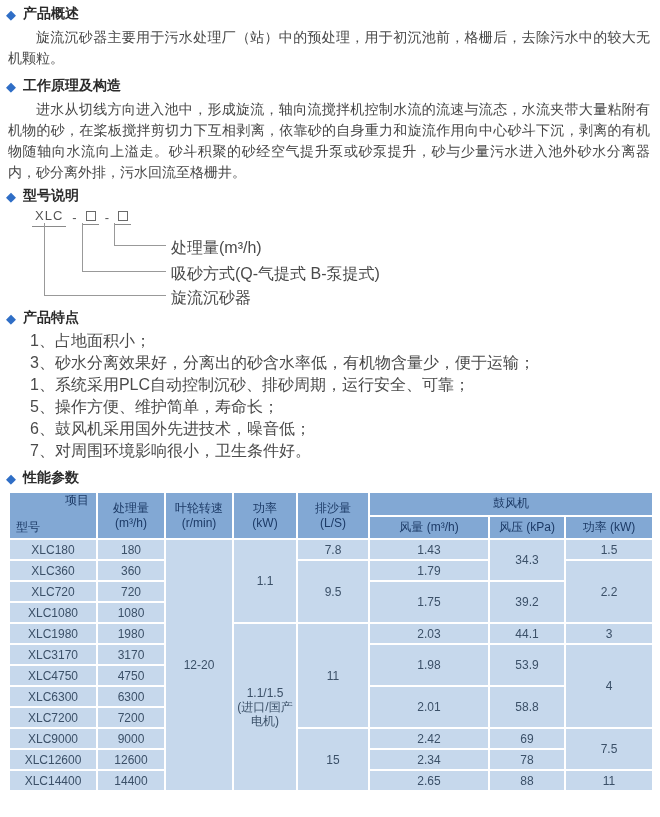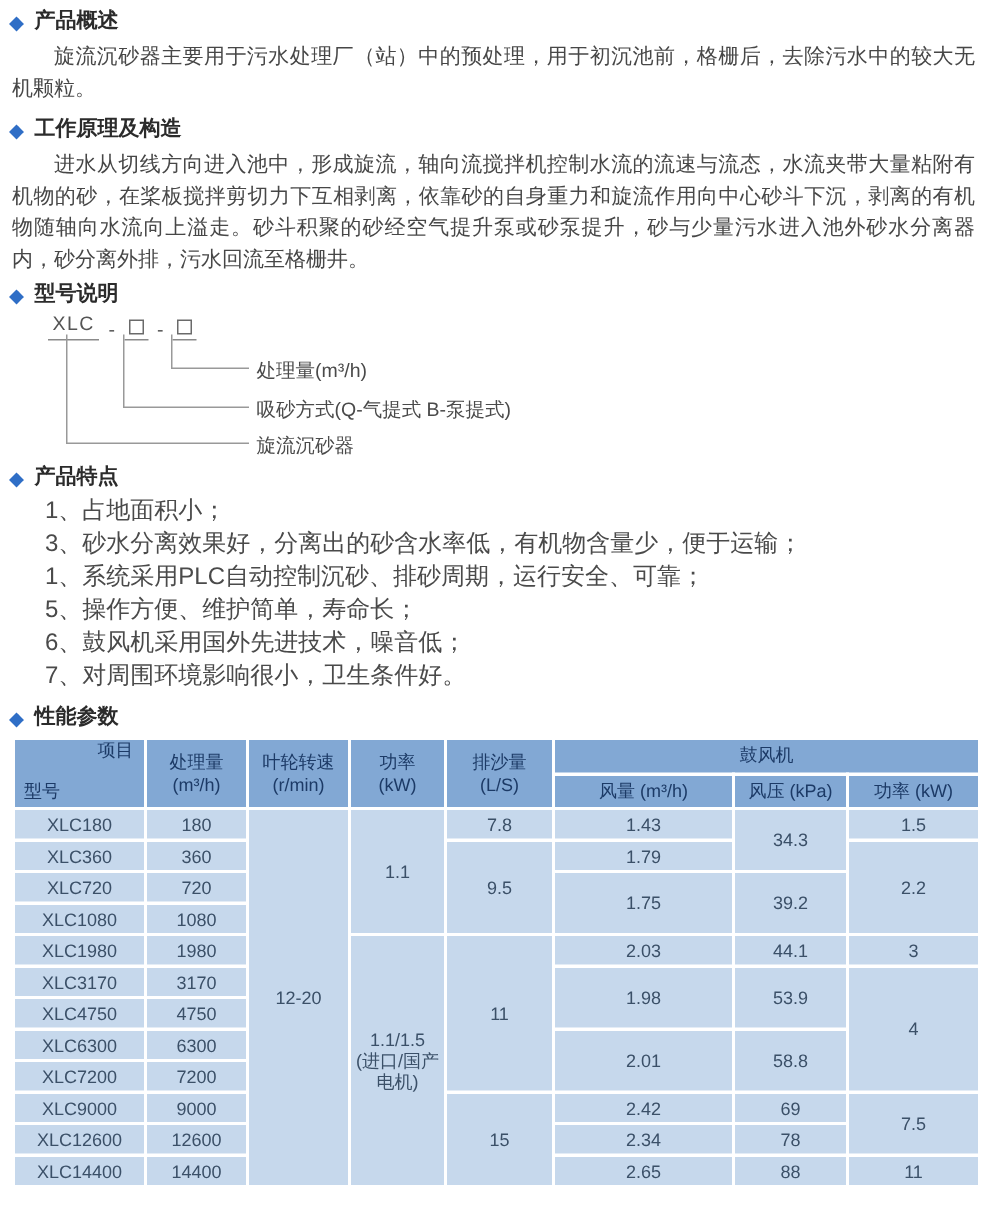--- a/index.html
+++ b/index.html
@@ -20,36 +20,36 @@
   .mt3 { margin-top: 3px; } .mt6 { margin-top: 6px; }
   .para {
     margin: 3px 10px 0 8px;
     font-size: 14px; line-height: 21px; color: #474747;
     text-indent: 2em; text-align: justify;
   }
   
   .model-diagram { position: relative; height: 96px; margin: 2px 0 0 0; }
   .code-line {
     position: absolute; left: 32px; top: 0;
-    display: flex; align-items: flex-end; gap: 6px;
+    display: flex; align-items: center; gap: 6px;
     font-size: 13px; color: #555;
   }
   .u { border-bottom: 1px solid #8a8a8a; padding: 0 3px 3px 3px; }
   .code-box { display: block; width: 10px; height: 10px; border: 1px solid #6a6a6a; background: #fff; }
   .code-prefix { letter-spacing: 1px; }
   .conn {
     position: absolute;
     border-left: 1px solid #999; border-bottom: 1px solid #999;
   }
   .conn-capacity { left: 114px; top: 15px; width: 52px; height: 23px; }
   .conn-suction  { left: 82px;  top: 15px; width: 84px; height: 49px; }
   .conn-device   { left: 44px;  top: 15px; width: 122px; height: 73px; }
   .diag-label {
     position: absolute; left: 171px;
-    font-size: 13px; color: #4a4a4a; white-space: nowrap;
+    font-size: 16px; color: #4a4a4a; white-space: nowrap;
   }
   .lbl-capacity { top: 30px; }
   .lbl-suction  { top: 56px; text-align: right; }
   .lbl-device   { top: 80px; }
   
   .features {
     list-style: none; margin: 2px 0 0 30px; padding: 0;
     font-size: 16px; line-height: 22px; color: #4a4a4a;
   }
   

